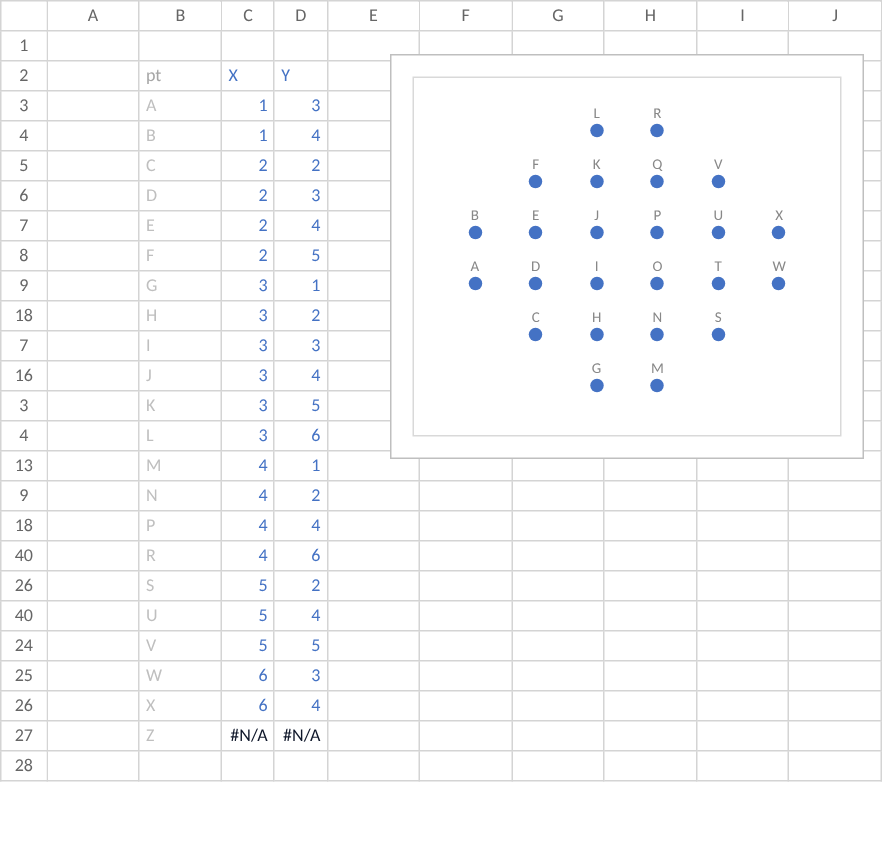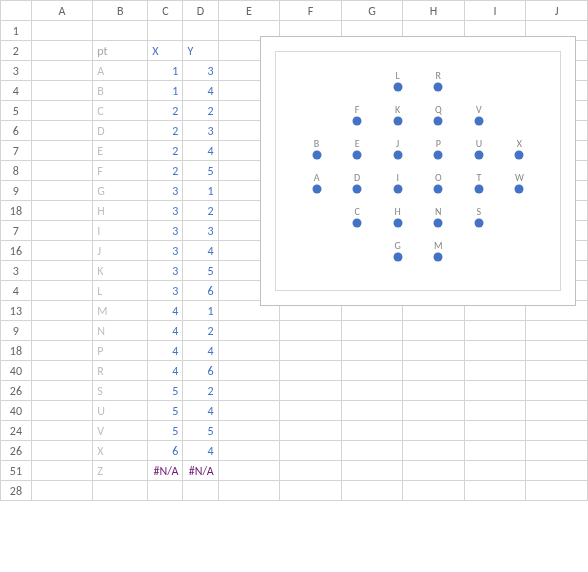--- a/index.html
+++ b/index.html
@@ -52,21 +52,21 @@
   .hdr-blue {
     color: #4472c4;
   }
   .val-grey {
     color: #bfbfbf;
   }
   .val-blue {
     color: #4472c4;
   }
   .val-err {
-    color: #701a75;
+    color: #0f172a;
     margin-top: 19px;
   }
   .chart-host {
     position: absolute;
     left: 260px;
     top: 36px;
     width: 316px;
     height: 270px;
     box-sizing: border-box;
     border: 1px solid #bfbfbf;
@@ -410,34 +410,47 @@
           <td><span class="val-blue">5</span></td>
           <td><span class="val-blue">5</span></td>
           <td></td>
           <td></td>
           <td></td>
           <td></td>
           <td></td>
           <td></td>
         </tr>
         <tr>
+          <th class="rowhead">25</th>
+          <td></td>
+          <td class="left"><span class="val-grey">W</span></td>
+          <td><span class="val-blue">6</span></td>
+          <td><span class="val-blue">3</span></td>
+          <td></td>
+          <td></td>
+          <td></td>
+          <td></td>
+          <td></td>
+          <td></td>
+        </tr>
+        <tr>
           <th class="rowhead">26</th>
           <td></td>
           <td class="left"><span class="val-grey">X</span></td>
           <td><span class="val-blue">6</span></td>
           <td><span class="val-blue">4</span></td>
           <td></td>
           <td></td>
           <td></td>
           <td></td>
           <td></td>
           <td></td>
         </tr>
         <tr>
-          <th class="rowhead">51</th>
+          <th class="rowhead">27</th>
           <td></td>
           <td class="left"><span class="val-grey">Z</span></td>
           <td><span class="val-err">#N/A</span></td>
           <td><span class="val-err">#N/A</span></td>
           <td></td>
           <td></td>
           <td></td>
           <td></td>
           <td></td>
           <td></td>

